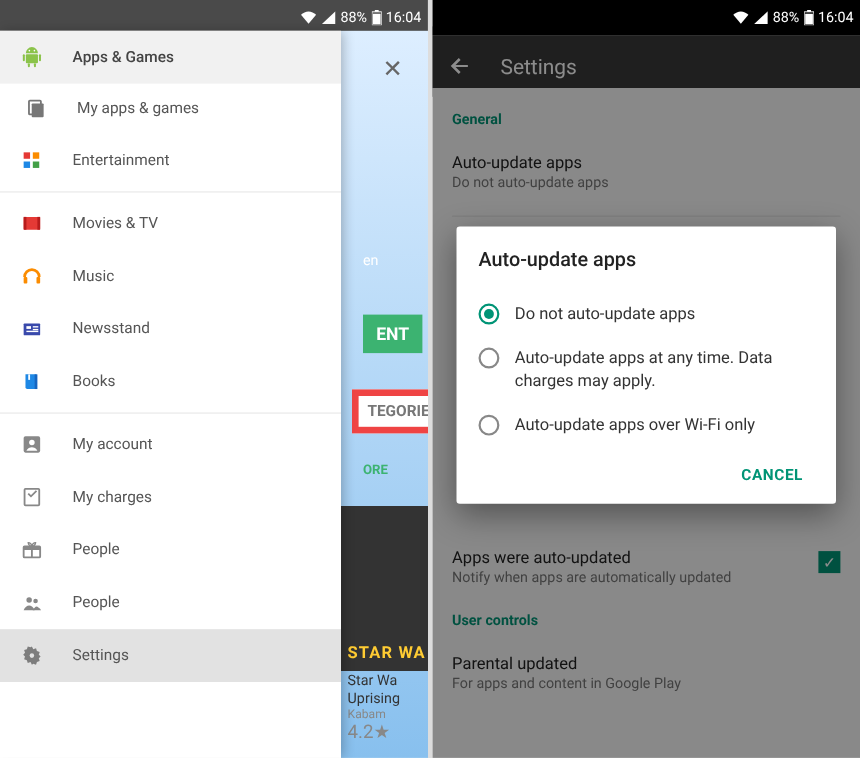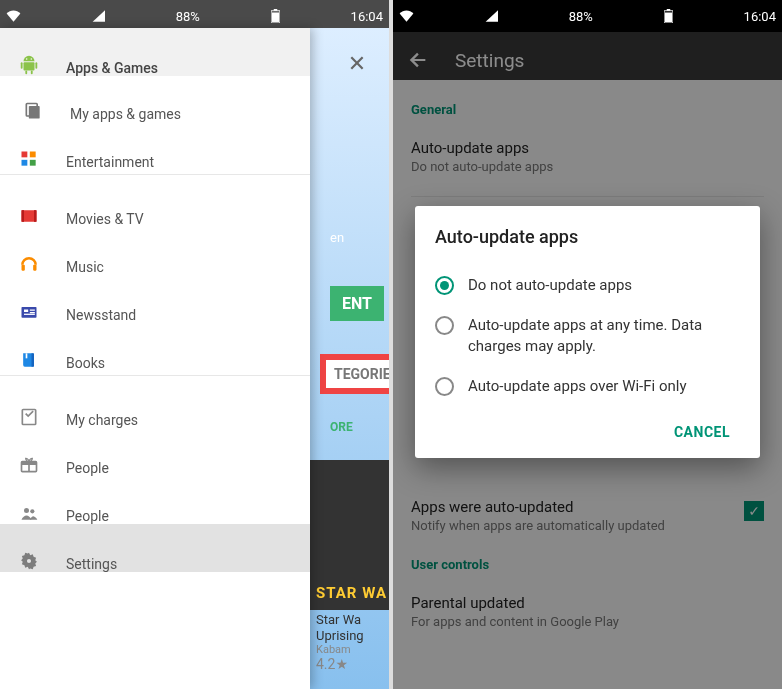--- a/index.html
+++ b/index.html
@@ -19,21 +19,21 @@
       background: #fff;
       overflow: hidden;
     }
 
     
     .status-bar {
       height: 32px;
       background: #4a4a4a;
       color: #fff;
       display: flex;
-      justify-content: space-between;
+      justify-content: flex-end;
       align-items: center;
       padding: 0 6px;
       font-size: 13px;
       gap: 4px;
     }
     .status-bar .sig { display:inline-flex; align-items:center; gap:2px; }
     .status-grad {
       height: 4px;
       background: linear-gradient(#c0c0c0, #e8e8e8);
     }
@@ -66,21 +66,21 @@
     .bg-en{
       position:absolute; left:330px; top:230px; color:#fff; font-size:13px;text-align:right; 
     }
 
     .drawer {
       position: absolute; left:0; top:28px; width:310px; bottom:0;
       background:#fff; box-shadow: 3px 0 10px rgba(0,0,0,0.25);
       display:flex; flex-direction:column;
     }
     .drawer-item {
-      display:flex; align-items:flex-end; height:48px; padding:0 18px; gap:26px;
+      display:flex; align-items:center; height:48px; padding:0 18px; gap:26px;
       font-size:14px; color:#555; cursor:pointer;
     }
     .drawer-item.sub { padding-left:22px; height:46px; }
     .drawer-item.header { background:#f1f1f1; font-weight:500; color:#444; }
     .drawer-item.selected { background:#e2e2e2; }
     .drawer-sep { height:1px; background:#e7e7e7; margin:4px 0; }
     .drawer-item .ico { width:22px; height:22px; display:flex; align-items:center; justify-content:center; flex-shrink:0; }
     .drawer-item .lbl { flex:1; }
 
     
@@ -160,21 +160,21 @@
   <div class="bg-badge-green">ENT</div>
   <div class="bg-badge-cat">TEGORIES</div>
   <div class="bg-ore">ORE</div>
   <div class="bg-card">
     <div style="position:absolute;bottom:8px;left:6px;color:#ffcc33;font-weight:700;font-size:15px;letter-spacing:1px;">STAR WA</div>
   </div>
   <div class="bg-card-title">
     <div>Star Wa</div>
     <div>Uprising</div>
     <div style="color:#888;font-size:11px">Kabam</div>
-    <div style="color:#888;font-size:14px">4.2★</div>
+    <div style="color:#888;font-size:17px">4.2★</div>
   </div>
 
   <div class="drawer">
     <div class="drawer-item header">
       <span class="ico">
         <svg width="22" height="22" viewBox="0 0 24 24">
             <g fill="#8bc34a">
               <rect x="6" y="9" width="12" height="9" rx="1"></rect>
               <path d="M6 8a6 6 0 0112 0H6z"></path>
               <rect x="3" y="9" width="2" height="7" rx="1"></rect>
@@ -248,20 +248,30 @@
             <rect x="15" y="4" width="3" height="16" fill="#1565c0"></rect>
             <rect x="8" y="4" width="2" height="6" fill="#fff"></rect>
           </svg>
       </span>
       <span class="lbl">Books</span>
     </div>
     <div class="drawer-sep"></div>
     <div class="drawer-item">
       <span class="ico">
         <svg width="20" height="20" viewBox="0 0 24 24">
+            <rect x="3" y="3" width="18" height="18" rx="2" fill="#888"></rect>
+            <circle cx="12" cy="10" r="3" fill="#fff"></circle>
+            <path d="M6 19c1-3 4-4 6-4s5 1 6 4" fill="#fff"></path>
+          </svg>
+      </span>
+      <span class="lbl">My account</span>
+    </div>
+    <div class="drawer-item">
+      <span class="ico">
+        <svg width="20" height="20" viewBox="0 0 24 24">
             <rect x="4" y="3" width="16" height="18" rx="1" fill="none" stroke="#888" stroke-width="2"></rect>
             <path d="M8 8l3 3 6-6" fill="none" stroke="#888" stroke-width="2"></path>
           </svg>
       </span>
       <span class="lbl">My charges</span>
     </div>
     <div class="drawer-item">
       <span class="ico">
         <svg width="20" height="20" viewBox="0 0 24 24">
             <rect x="3" y="8" width="18" height="12" rx="1" fill="none" stroke="#888" stroke-width="2"></rect>

